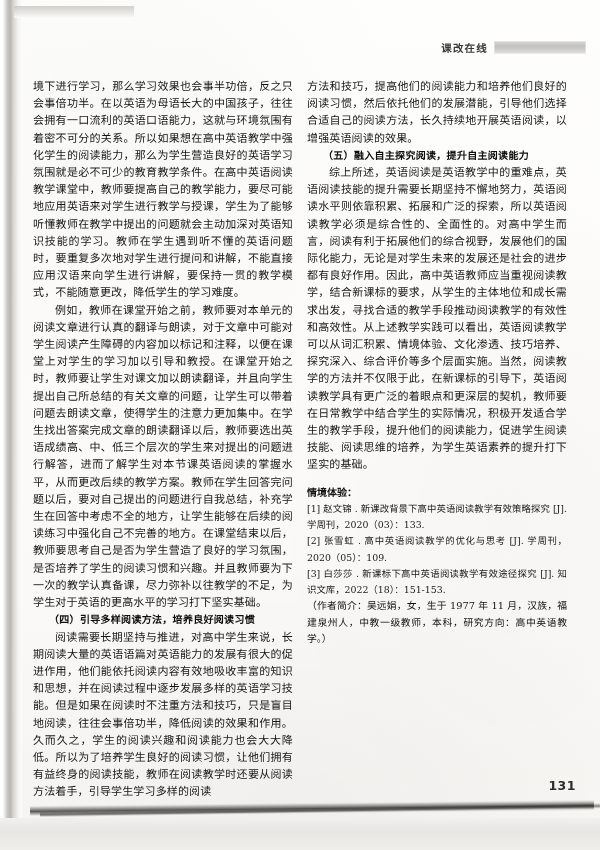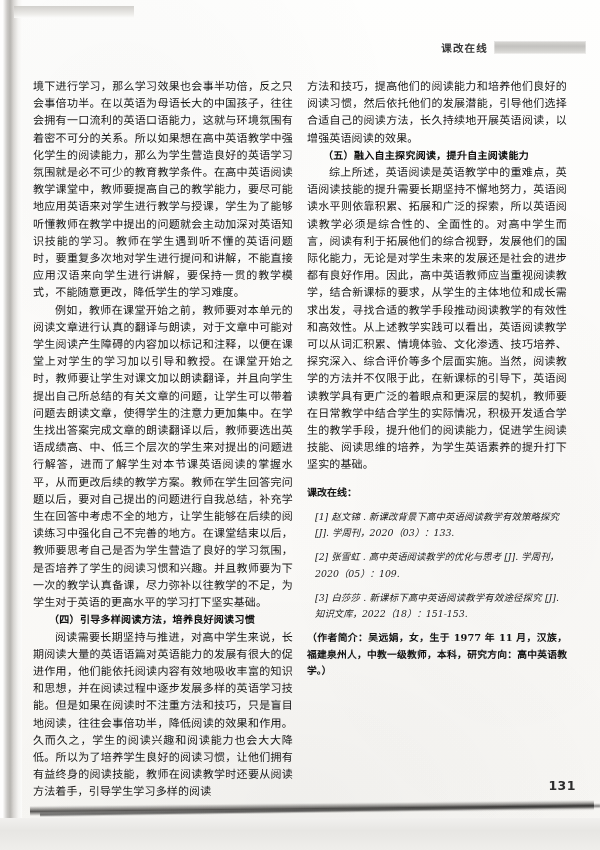--- a/index.html
+++ b/index.html
@@ -160,38 +160,36 @@
   
   h4.ref-title {
     margin: 0;
     font-family: "DejaVu Sans", "Liberation Sans", sans-serif;
     font-size: 10px;
     font-weight: 700;
     line-height: 16.4px;
     color: #151515;
   }
   p.ref-item {
-    margin: 8px;
+    margin: 0;
     font-family: "DejaVu Serif", "Liberation Serif", serif;
     font-size: 9.4px;
     line-height: 16.2px;
     color: #1b1b1b;
     text-align: justify;
     text-justify: inter-ideograph;
-    font-style: italic;
   }
   p.author-note {
     margin: 0;
     font-family: "DejaVu Serif", "Liberation Serif", serif;
     font-size: 9.8px;
     line-height: 16.4px;
     color: #141414;
     text-align: justify;
     text-justify: inter-ideograph;
-    font-weight: bold;
   }
   .ref-gap { height: 11px; }
 
   
   .folio {
     position: absolute;
     right: 24px;
     top: 778px;
     font-family: "DejaVu Sans", "Liberation Sans", sans-serif;
     font-size: 12.5px;
@@ -226,21 +224,21 @@
       <p class="body indent">阅读需要长期坚持与推进，对高中学生来说，长期阅读大量的英语语篇对英语能力的发展有很大的促进作用，他们能依托阅读内容有效地吸收丰富的知识和思想，并在阅读过程中逐步发展多样的英语学习技能。但是如果在阅读时不注重方法和技巧，只是盲目地阅读，往往会事倍功半，降低阅读的效果和作用。久而久之，学生的阅读兴趣和阅读能力也会大大降低。所以为了培养学生良好的阅读习惯，让他们拥有有益终身的阅读技能，教师在阅读教学时还要从阅读方法着手，引导学生学习多样的阅读</p>
     </div>
 
     <div class="col">
       <p class="body">方法和技巧，提高他们的阅读能力和培养他们良好的阅读习惯，然后依托他们的发展潜能，引导他们选择合适自己的阅读方法，长久持续地开展英语阅读，以增强英语阅读的效果。</p>
       <h3 class="subhead">（五）融入自主探究阅读，提升自主阅读能力</h3>
       <p class="body indent">综上所述，英语阅读是英语教学中的重难点，英语阅读技能的提升需要长期坚持不懈地努力，英语阅读水平则依靠积累、拓展和广泛的探索，所以英语阅读教学必须是综合性的、全面性的。对高中学生而言，阅读有利于拓展他们的综合视野，发展他们的国际化能力，无论是对学生未来的发展还是社会的进步都有良好作用。因此，高中英语教师应当重视阅读教学，结合新课标的要求，从学生的主体地位和成长需求出发，寻找合适的教学手段推动阅读教学的有效性和高效性。从上述教学实践可以看出，英语阅读教学可以从词汇积累、情境体验、文化渗透、技巧培养、探究深入、综合评价等多个层面实施。当然，阅读教学的方法并不仅限于此，在新课标的引导下，英语阅读教学具有更广泛的着眼点和更深层的契机，教师要在日常教学中结合学生的实际情况，积极开发适合学生的教学手段，提升他们的阅读能力，促进学生阅读技能、阅读思维的培养，为学生英语素养的提升打下坚实的基础。</p>
 
       <div class="ref-gap"></div>
 
-      <h4 class="ref-title">课改在线：</h4>
+      <h4 class="ref-title">情境体验：</h4>
       <p class="ref-item">[1] 赵文锦 . 新课改背景下高中英语阅读教学有效策略探究 [J]. 学周刊，2020（03）：133.</p>
       <p class="ref-item">[2] 张雪虹 . 高中英语阅读教学的优化与思考 [J]. 学周刊，2020（05）：109.</p>
       <p class="ref-item">[3] 白莎莎 . 新课标下高中英语阅读教学有效途径探究 [J]. 知识文库，2022（18）：151-153.</p>
 
       <p class="author-note">（作者简介：吴远娟，女，生于 1977 年 11 月，汉族，福建泉州人，中教一级教师，本科，研究方向：高中英语教学。）</p>
     </div>
 
   </div>
 
   <div class="folio">131</div>

